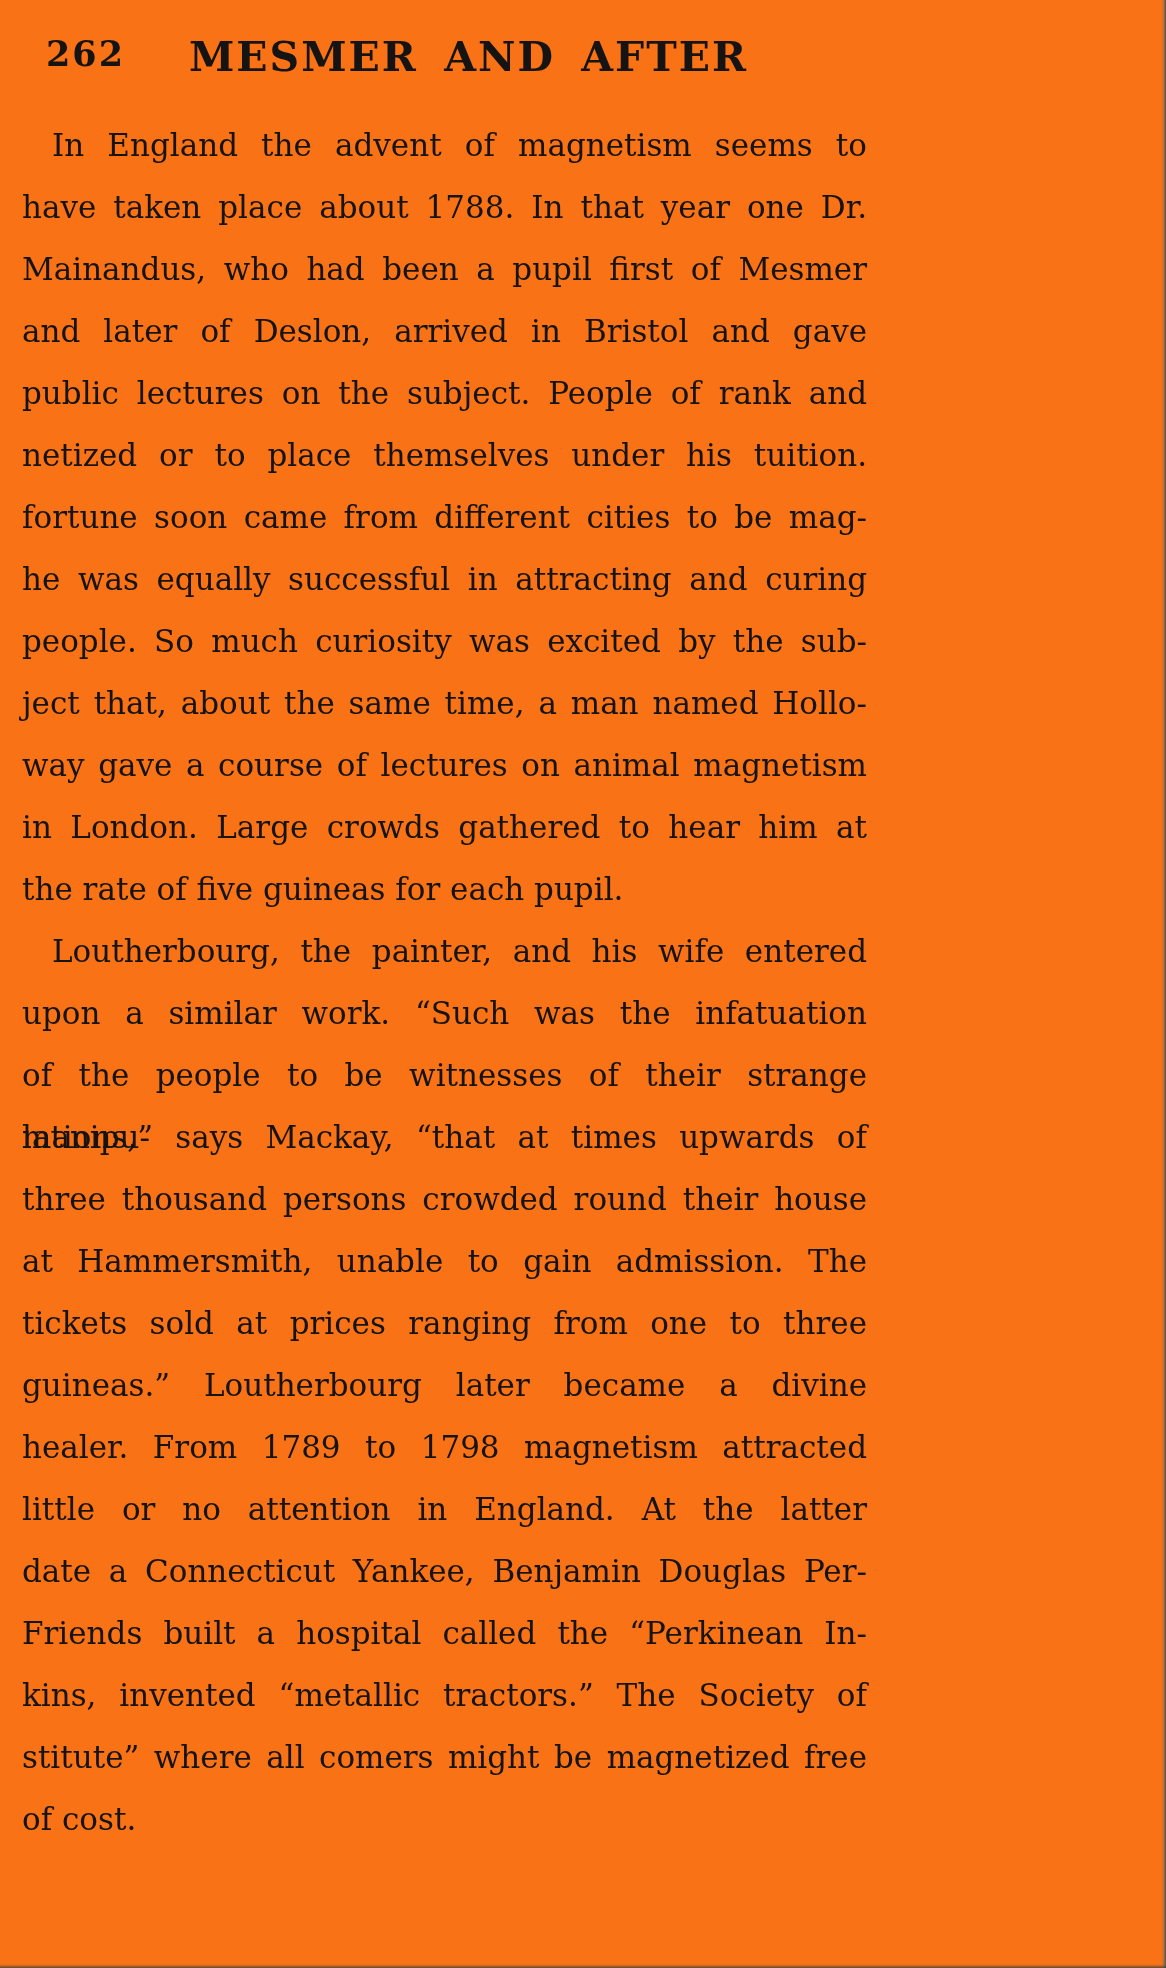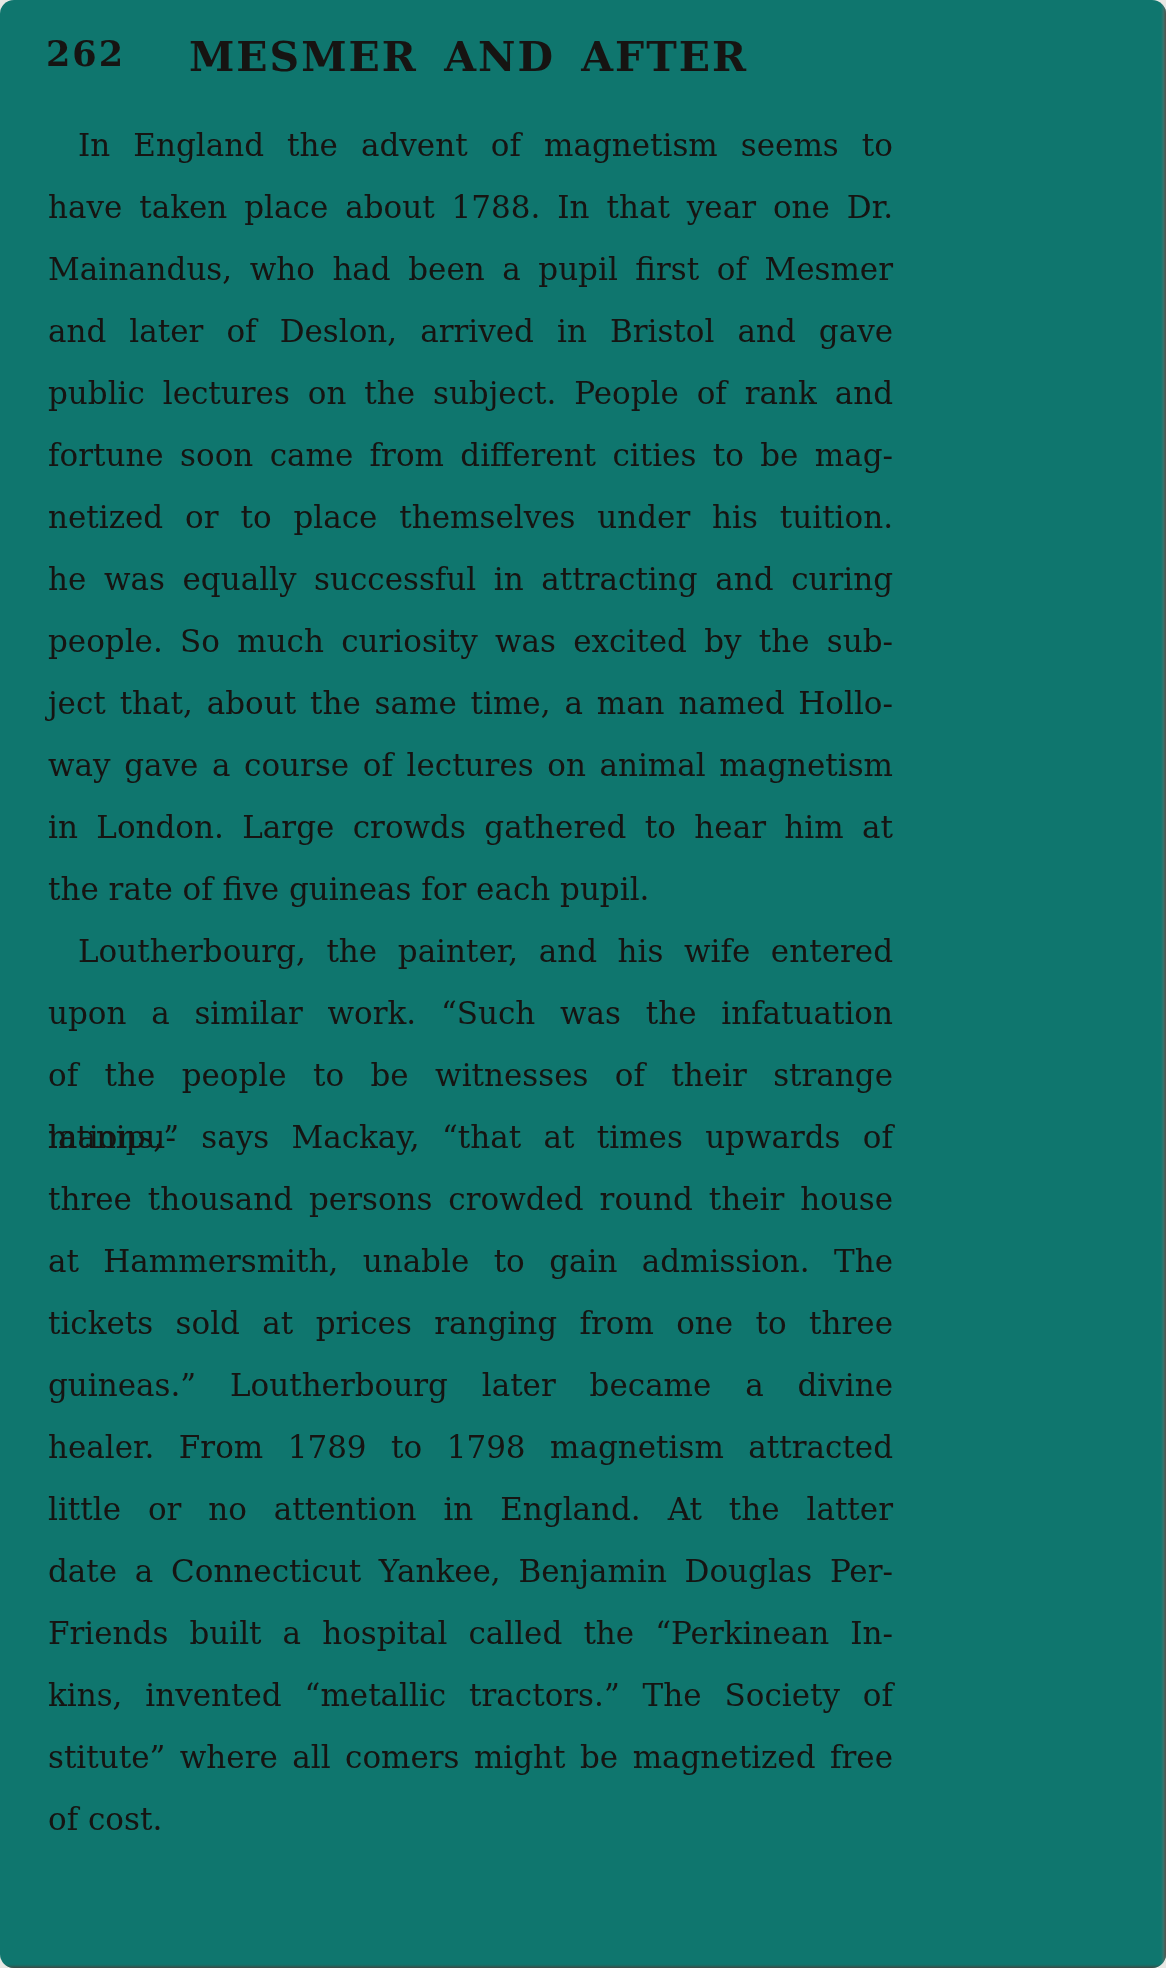--- a/index.html
+++ b/index.html
@@ -4,26 +4,25 @@
 <style>
   html, body {
     margin: 0;
     padding: 0;
     background: #e8e8e4;
   }
   .page {
     position: relative;
     width: 1166px;
     height: 1968px;
-    background: #0f766e;
+    background: #f97316;
     color: #161412;
     font-family: "DejaVu Serif", "Liberation Serif", serif;
     overflow: hidden;
     box-sizing: border-box;
-    border-radius: 14px;
   }
   
   .edge-right {
     position: absolute;
     top: 0; right: 0;
     width: 5px; height: 100%;
     background: linear-gradient(to left, #55514b 0%, rgba(120,115,108,0.35) 55%, rgba(120,115,108,0) 100%);
   }
   .edge-bottom {
     position: absolute;
@@ -52,21 +51,21 @@
     text-align: center;
   }
   .running-title {
     font-size: 41px;
     font-weight: 700;
     letter-spacing: 2px;
     word-spacing: 10px;
   }
   .page-text {
     margin-top: 34px;
-    margin-left: 48px;
+    margin-left: 22px;
     width: 845px;
   }
   .paragraph { margin: 0; }
   .line {
     font-size: 31px;
     line-height: 62px;
     height: 62px;
     text-align: justify;
     text-align-last: justify;
     white-space: normal;
@@ -87,22 +86,22 @@
   </div>
 
   <div class="page-text">
 
   <div class="paragraph">
         <div class="line first">In England the advent of magnetism seems to</div>
         <div class="line">have taken place about 1788. In that year one Dr.</div>
         <div class="line">Mainandus, who had been a pupil first of Mesmer</div>
         <div class="line">and later of Deslon, arrived in Bristol and gave</div>
         <div class="line">public lectures on the subject. People of rank and</div>
+        <div class="line">netized or to place themselves under his tuition.</div>
         <div class="line">fortune soon came from different cities to be mag-</div>
-        <div class="line">netized or to place themselves under his tuition.</div>
         <div class="line">he was equally successful in attracting and curing</div>
         <div class="line">people. So much curiosity was excited by the sub-</div>
         <div class="line">ject that, about the same time, a man named Hollo-</div>
         <div class="line">way gave a course of lectures on animal magnetism</div>
         <div class="line">in London. Large crowds gathered to hear him at</div>
         <div class="line last">the rate of five guineas for each pupil.</div>
       </div>
       <div class="paragraph">
         <div class="line first">Loutherbourg, the painter, and his wife entered</div>
         <div class="line">upon a similar work. “Such was the infatuation</div>

